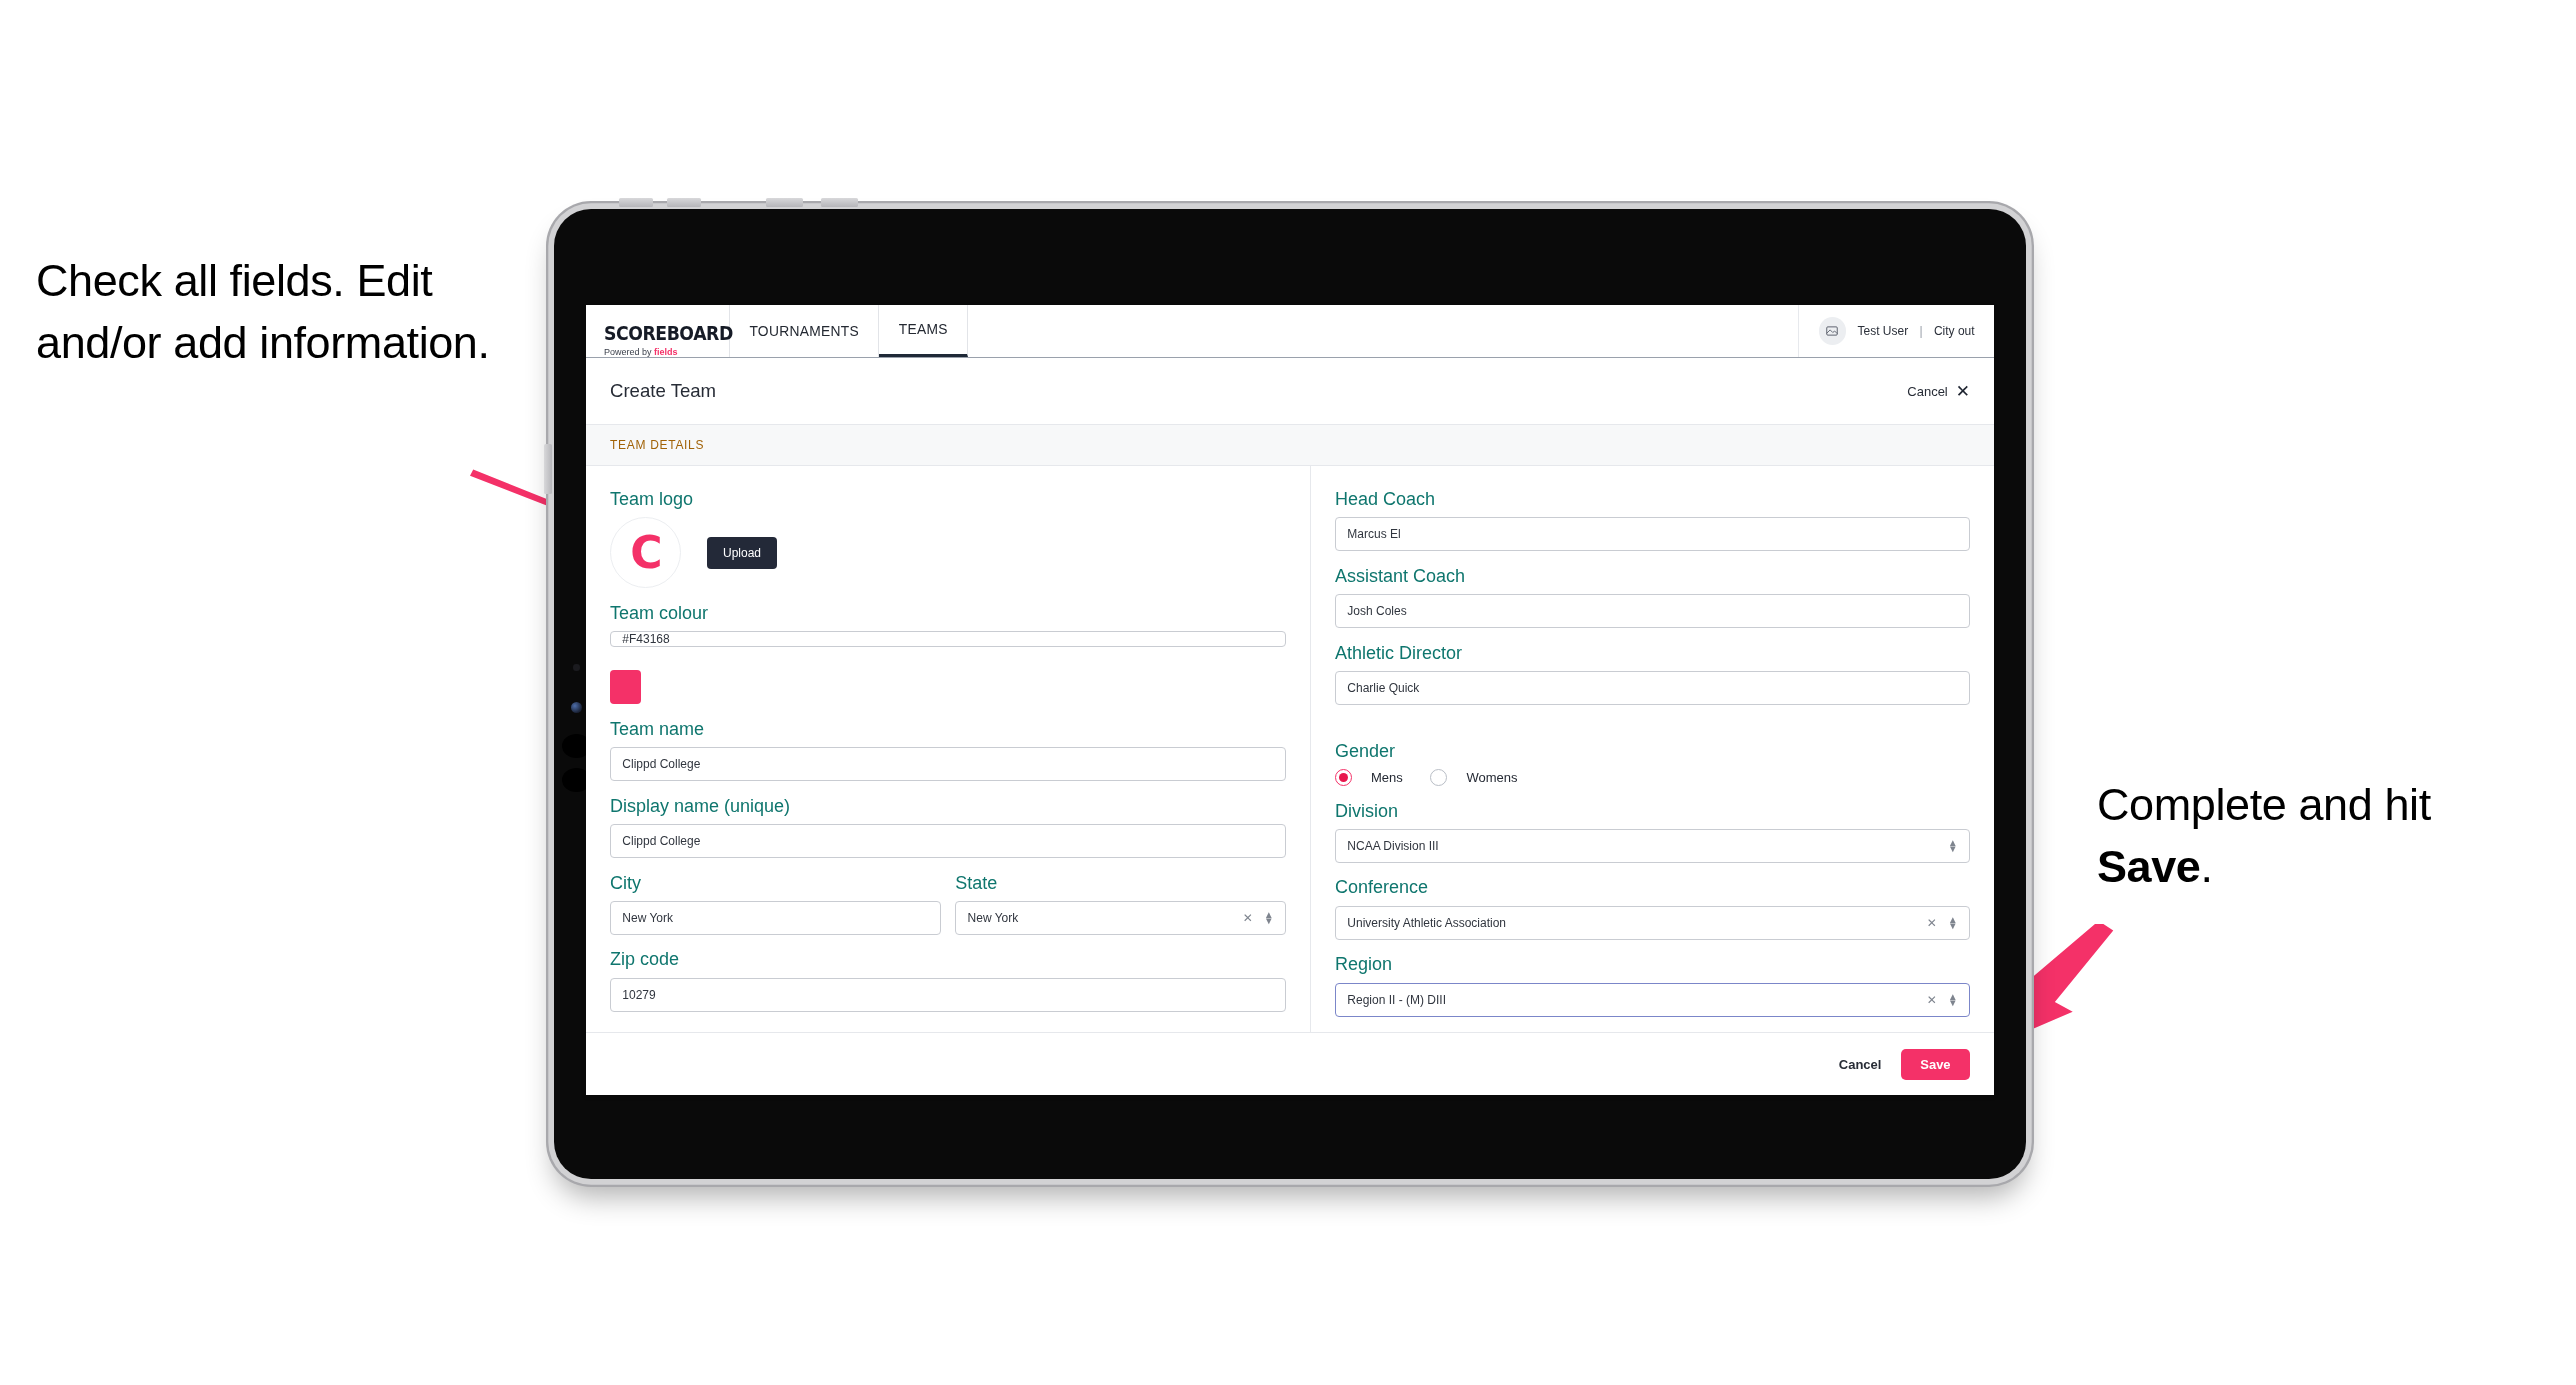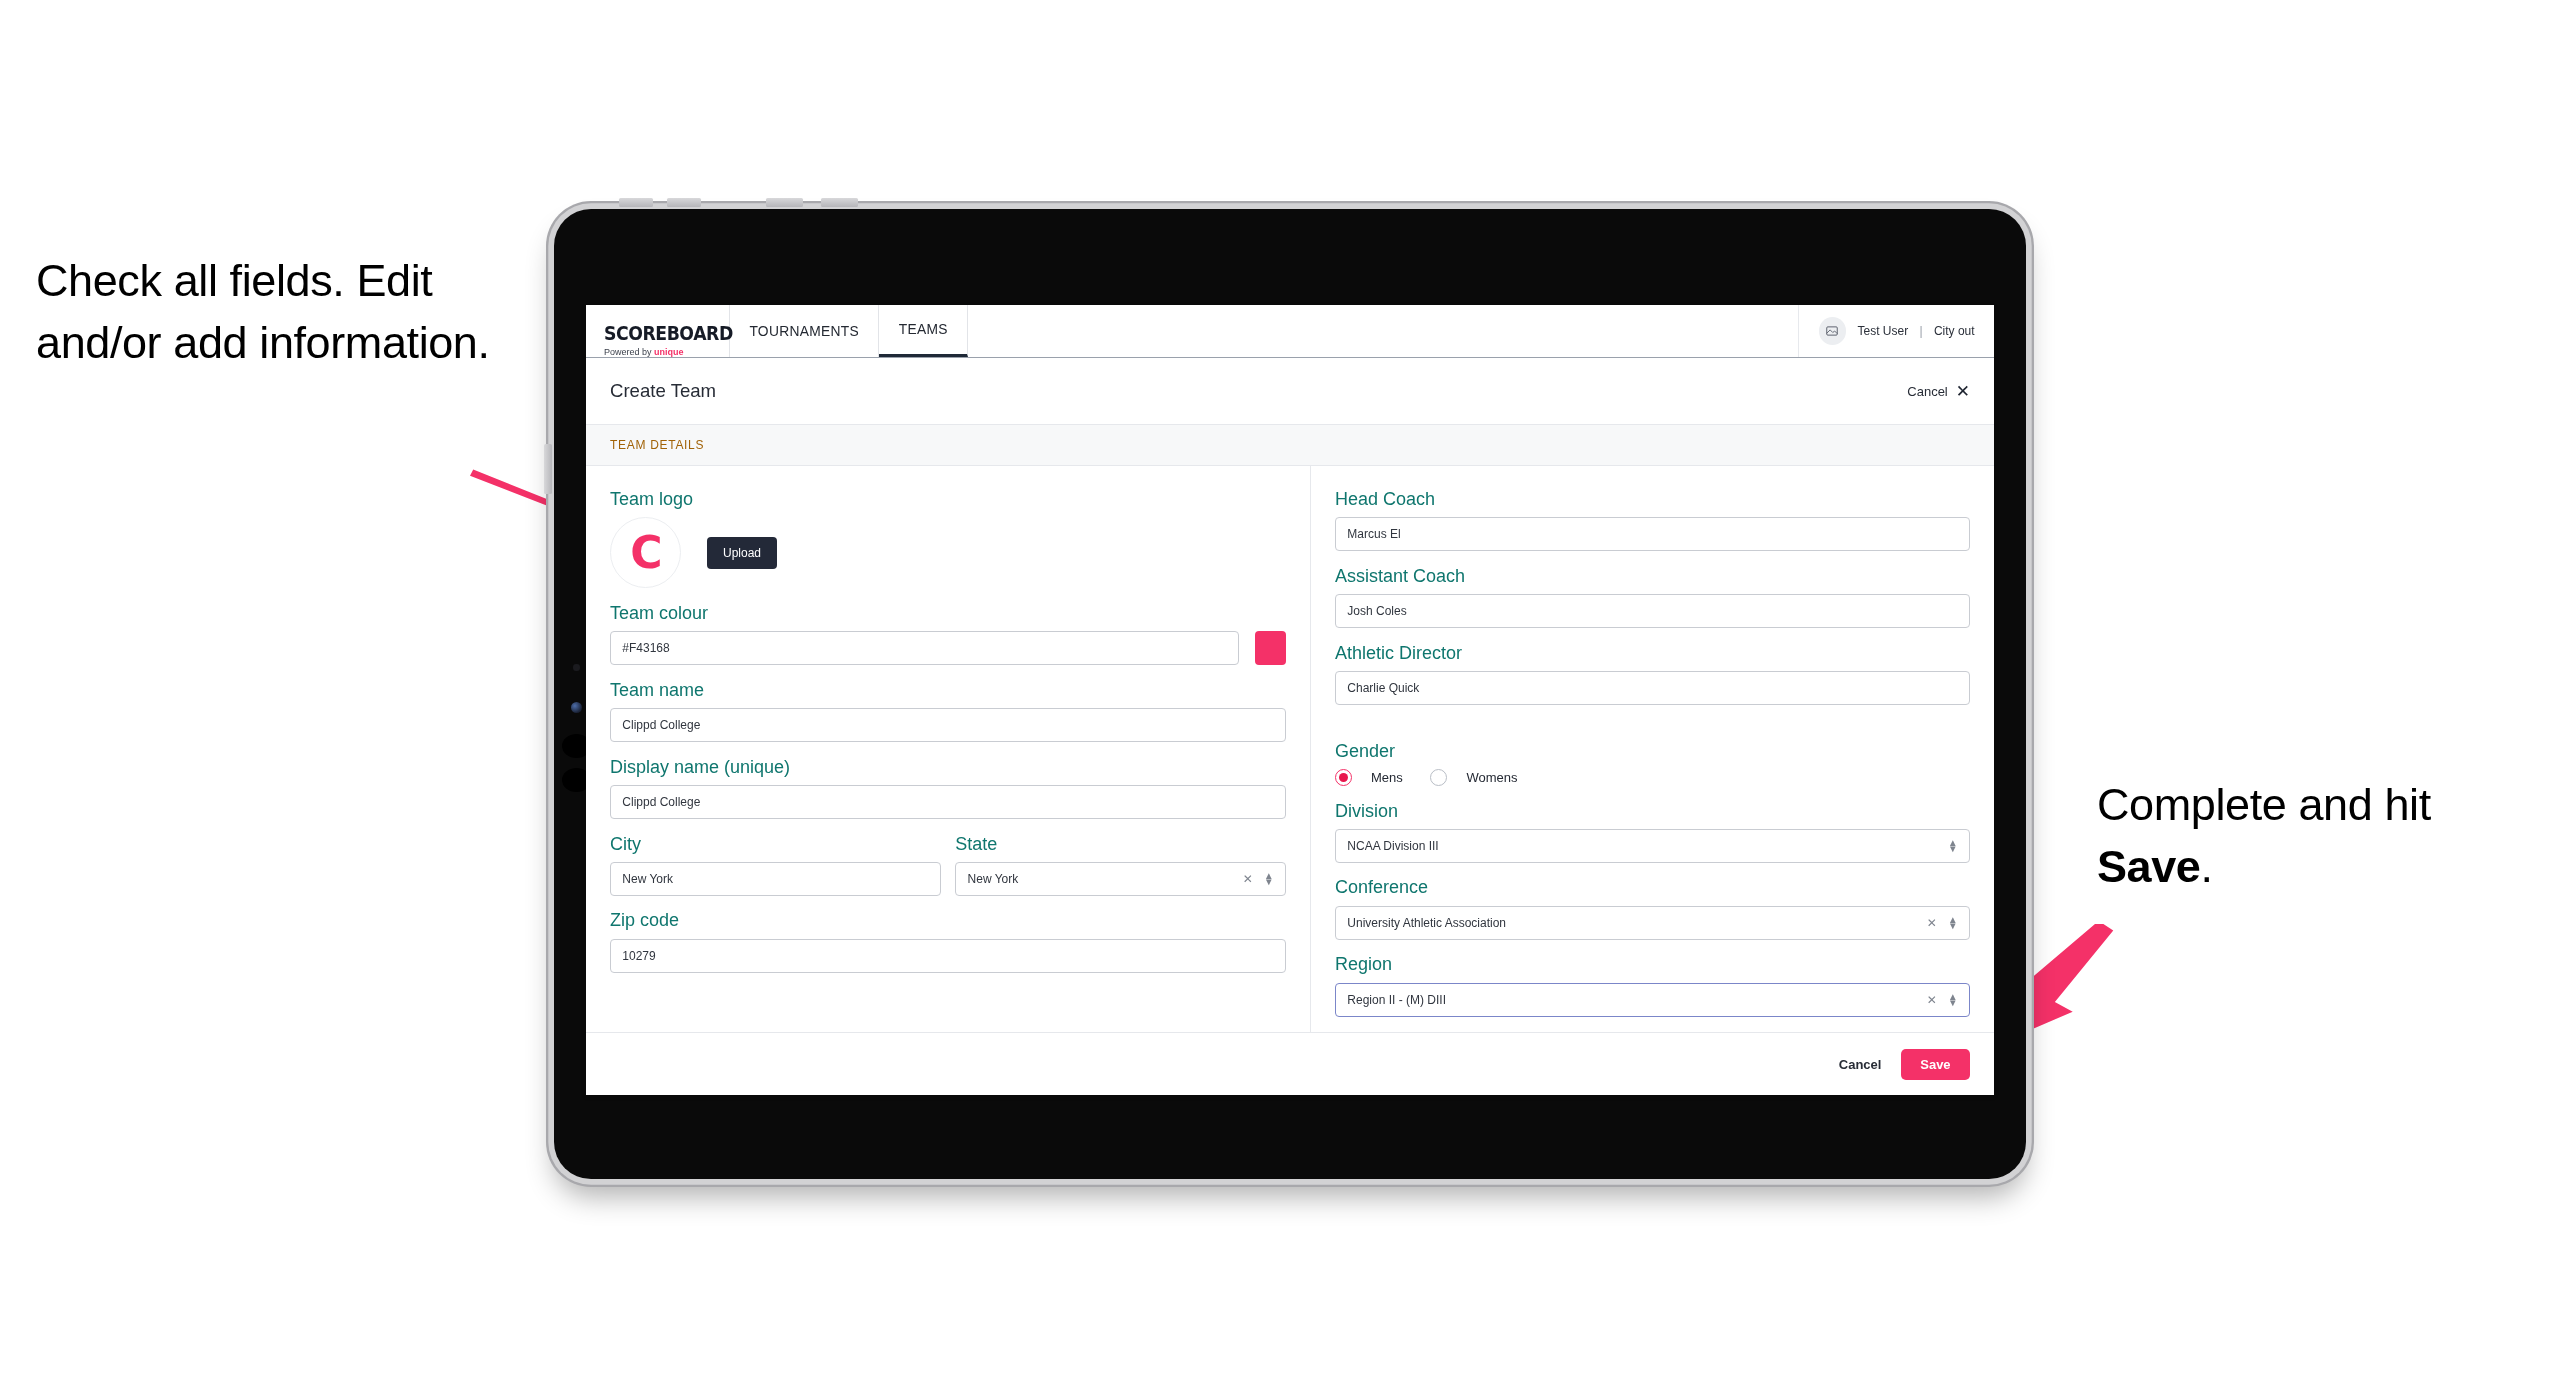--- a/index.html
+++ b/index.html
@@ -164,21 +164,21 @@
     font-family: "DejaVu Sans", sans-serif;
     font-weight: 700; font-size: 44px; color:#f43168; line-height: 1;
     letter-spacing: -1.6px;
   }
   .upload-btn {
     background: #232938; color:#fff; font-size: 12px;
     padding: 9px 16px; border-radius: 4px; cursor:pointer;
   }
 
   
-  .colour-row { display:flex; align-items:flex-start; gap: 16px; }
+  .colour-row { display:flex; align-items:flex-start; gap: 23px; flex-direction: column; }
   .colour-row .finput { flex:1; }
   .swatch { width: 31px; height: 34px; border-radius: 4px; background:#f43168; cursor:pointer; }
 
   .two-col { display:flex; gap: 14.6px; }
   .two-col > div { flex: 1; }
 
   
   .radio-row { display:flex; align-items:center; gap: 27.6px; margin-top: 3.2px; }
   .radio-item { display:flex; align-items:center; gap: 19px; cursor:pointer; font-size:13px; color:#252a34; }
   .radio {
@@ -231,21 +231,21 @@
     <div class="sensor sensor-2"></div>
     <div class="sensor sensor-3"></div>
     <div class="sensor sensor-4"></div>
 
     <div class="screen">
 
       <div class="topnav">
         <div class="brand">
           <div class="brand-title">SCOREBOARD</div>
           <div class="brand-sub">
-            <span>Powered by </span><span class="pink">unique</span>
+            <span>Powered by </span><span class="pink">fields</span>
           </div>
         </div>
         <div class="navtab">TOURNAMENTS</div>
         <div class="navtab active">TEAMS</div>
         <div class="nav-filler"></div>
         <div class="nav-right">
           <div class="avatar">
             <svg width="12" height="12" viewBox="0 0 16 16">
               <rect x="1" y="2.5" width="14" height="11" rx="1.4" fill="none" stroke="#5b616d" stroke-width="1.3"></rect>
               <path d="M1 11 L5.5 6.5 L9 10 L11.5 8 L15 11.5" fill="none" stroke="#5b616d" stroke-width="1.2"></path>

